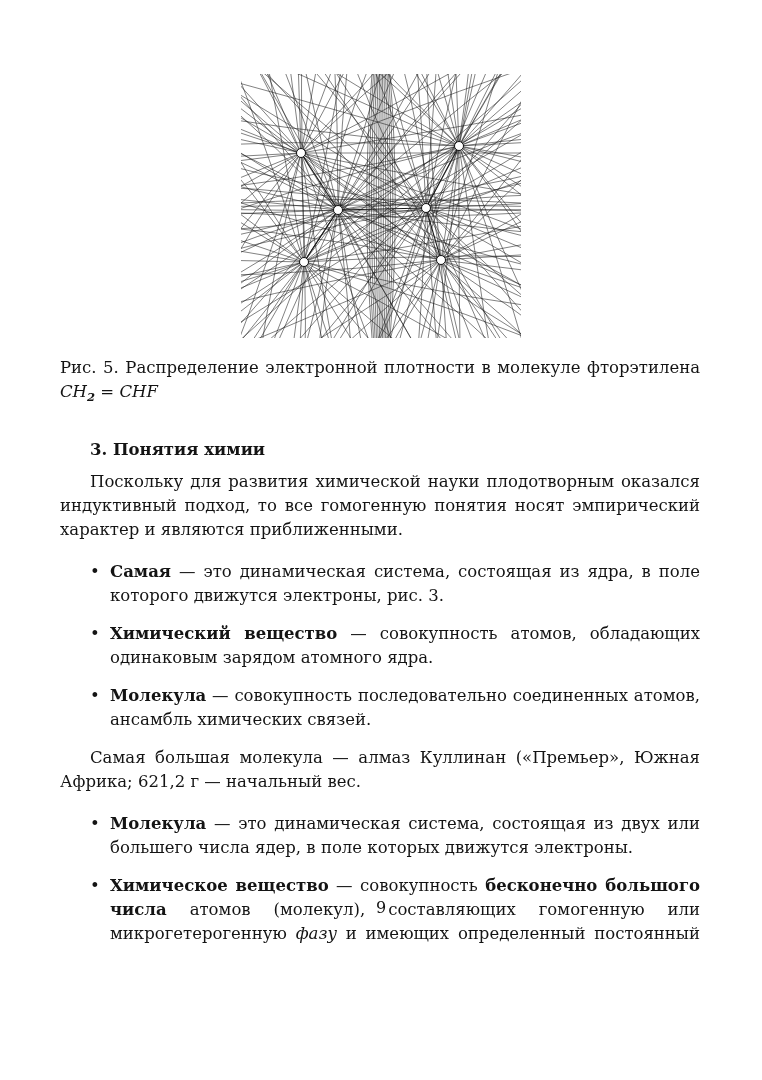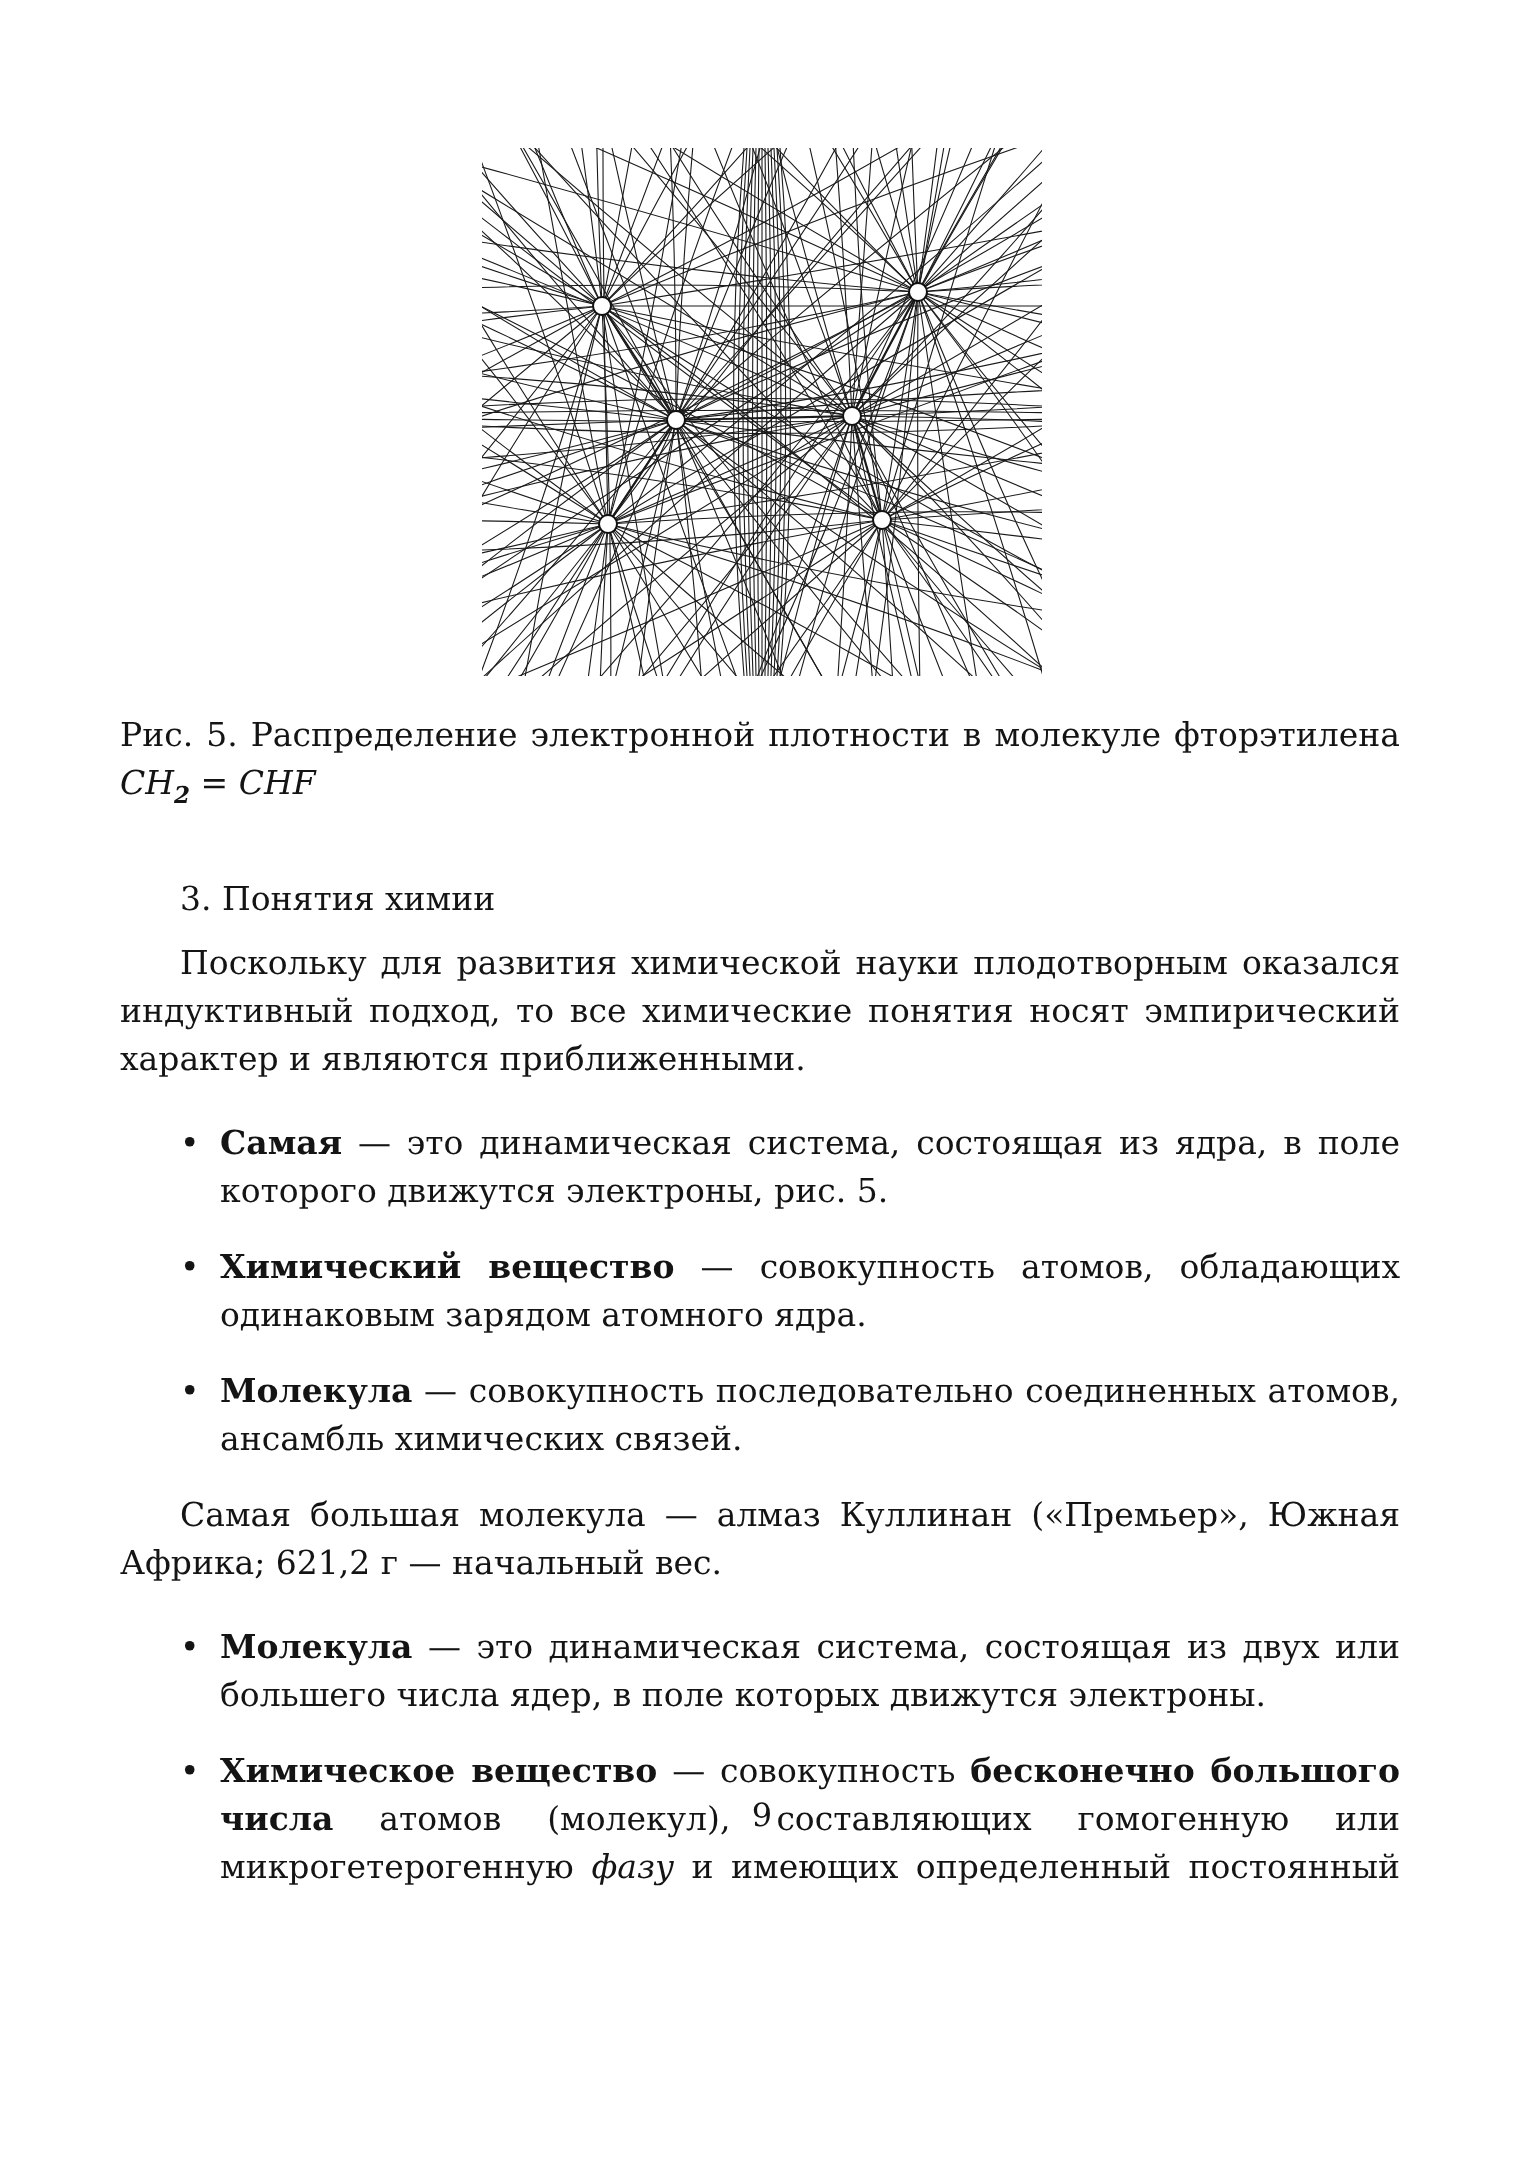--- a/index.html
+++ b/index.html
@@ -21,21 +21,21 @@
   }
   .figure svg { display: block; }
   .caption {
     margin: 18px 62px 0 60px;
     text-align: justify;
   }
   .section-heading {
     margin: 34px 62px 0 60px;
     padding-left: 30px;
     font-size: 16.5px;
-    font-weight: normal;
+    font-weight: bold;
   }
   .para {
     margin: 8px 62px 0 60px;
     text-indent: 30px;
     text-align: justify;
   }
   .para.spaced { }
   ul.bullets {
     list-style: none;
     margin: 18px 62px 0 60px;
@@ -335,26 +335,26 @@
           <circle cx="63" cy="188" r="4.5" fill="#ffffff" stroke="#111111" stroke-width="1"></circle>
           <circle cx="200" cy="186" r="4.5" fill="#ffffff" stroke="#111111" stroke-width="1"></circle>
         </g>
       </svg>
   </figure>
 
   <p class="caption"><span>Рис. 5. Распределение электронной плотности в молекуле фторэтилена </span><span style="font-style: italic;">CH</span><sub style="font-weight: bold; font-style: italic;">2</sub><span> = </span><span style="font-style: italic;">CHF</span></p>
 
   <h3 class="section-heading">3. Понятия химии</h3>
 
-  <p class="para"><span>Поскольку для развития химической науки плодотворным оказался </span><span style="">индуктивный</span><span> подход, то все химические понятия носят эмпирический характер и являются приближенными.</span></p>
+  <p class="para"><span>Поскольку для развития химической науки плодотворным оказался </span><span style="">индуктивный</span><span> подход, то все гомогенную понятия носят эмпирический характер и являются приближенными.</span></p>
 
   <ul class="bullets">
     <li>
       <span class="marker">•</span>
-      <span class="btext"><span style="font-weight: bold;">Самая</span><span> — это динамическая система, состоящая из ядра, в поле которого движутся электроны, рис. 5.</span></span>
+      <span class="btext"><span style="font-weight: bold;">Самая</span><span> — это динамическая система, состоящая из ядра, в поле которого движутся электроны, рис. 3.</span></span>
     </li>
     <li>
       <span class="marker">•</span>
       <span class="btext"><span style="font-weight: bold;">Химический вещество</span><span> — совокупность атомов, обладающих одинаковым зарядом атомного ядра.</span></span>
     </li>
     <li>
       <span class="marker">•</span>
       <span class="btext"><span style="font-weight: bold;">Молекула</span><span> — совокупность последовательно соединенных атомов, ансамбль химических связей.</span></span>
     </li>
   </ul>

